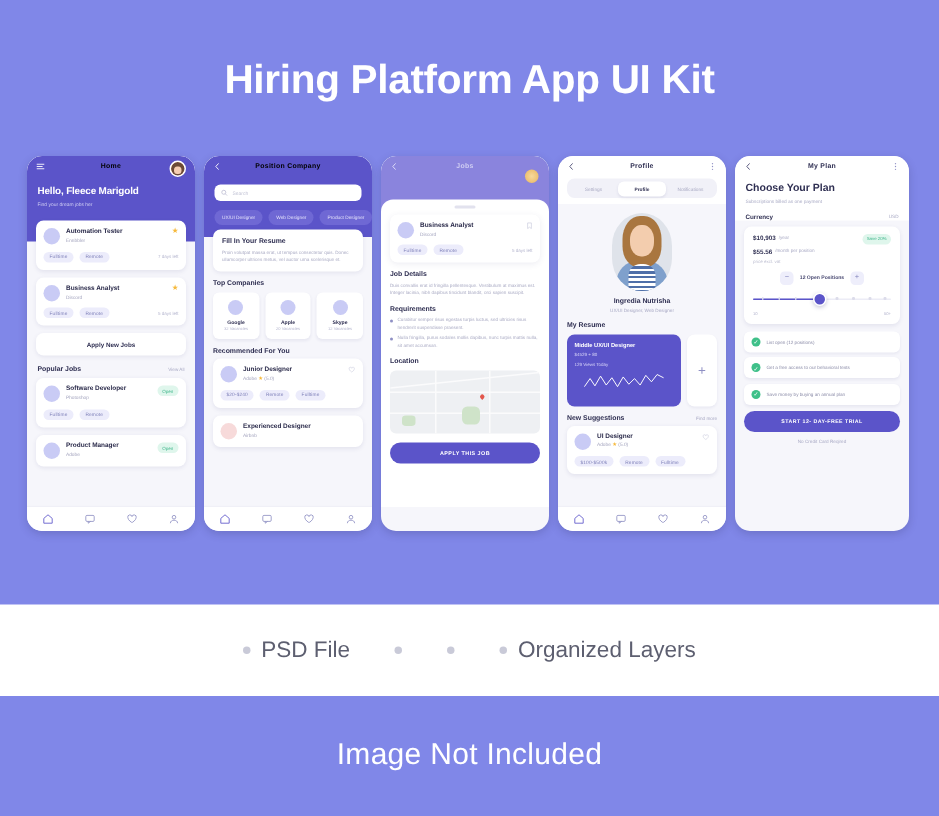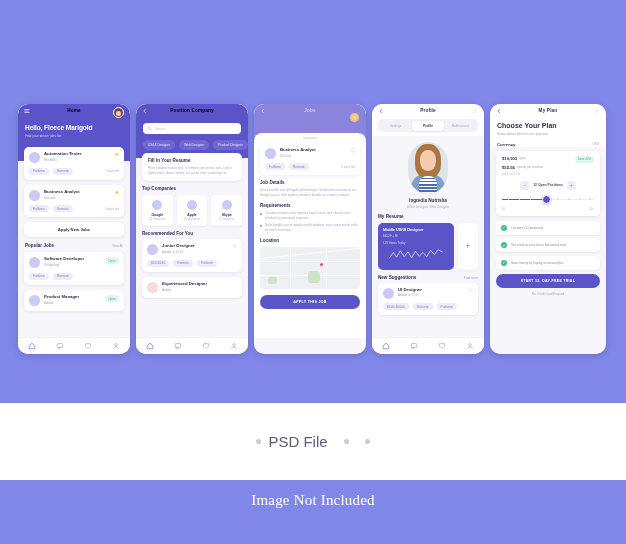--- a/index.html
+++ b/index.html
@@ -171,38 +171,39 @@
              padding:4px 5px; margin:0 6px 3.5px; box-shadow:0 1px 2px rgba(70,70,130,.08); }
   .featrow .chk { width:6px; height:6px; flex:0 0 6px; border-radius:50%; background:#3fc089;
                   color:#fff; font-size:4px; display:flex; align-items:center; justify-content:center; }
   .featrow .txt { font-size:3.1px; color:#8b8ca8; }
   .trialbtn { margin:4px 6px 0; background:#5b54c9; color:#fff; text-align:center; border-radius:8px;
               font-size:3.5px; font-weight:bold; letter-spacing:.3px; padding:5px 0; }
   .nocc { text-align:center; font-size:3.1px; color:#a8a9c4; margin-top:4px; }
 
   
   .features {
-    position:absolute; left:0; top:403px; width:626px; height:77px;
-    background:#ffffff; display:flex; align-items:center; justify-content:center; gap:16px;
+    position:absolute; left:0; top:403px; width:626px; height:61px;
+    background:#ffffff; display:flex; align-items:center; justify-content:center; gap:30px;
   }
   .feature { display:flex; align-items:center; gap:7px; }
   .feature .bullet { width:5px; height:5px; border-radius:50%; background:#c9cad8; flex:0 0 5px; }
   .feature .flabel { font-size:15px; color:#5d5f70; }
 
   
   .footer-note {
     position:absolute; left:0; top:492px; width:626px; text-align:center;
-    color:#ffffff; font-size:15px; letter-spacing:.2px;font-family:Liberation Serif, serif;
+    color:#ffffff; font-size:20px; letter-spacing:.2px;
   }
 </style>
 </head>
 <body>
 
 <div class="page">
 
+  <div class="hero-title">Hiring Platform App UI Kit</div>
 
   <div class="phones">
 
     <div class="phone">
       <div class="p1-head">
         <div class="navrow">
           <span class="ic">
             <svg viewBox="0 0 16 16" fill="none" stroke="#fff" stroke-width="1.6" stroke-linecap="round">
                 <path d="M2 4h12M2 8h9M2 12h12"></path>
               </svg>
@@ -682,17 +683,21 @@
     <div class="feature">
       <span class="bullet"></span>
       <span class="flabel">PSD File</span>
     </div>
     <div class="feature">
       <span class="bullet"></span>
     </div>
     <div class="feature">
       <span class="bullet"></span>
     </div>
+    <div class="feature">
+      <span class="bullet"></span>
+      <span class="flabel">Organized Layers</span>
+    </div>
   </div>
 
   <div class="footer-note">Image Not Included</div>
 
 </div>
 
 </body></html>

